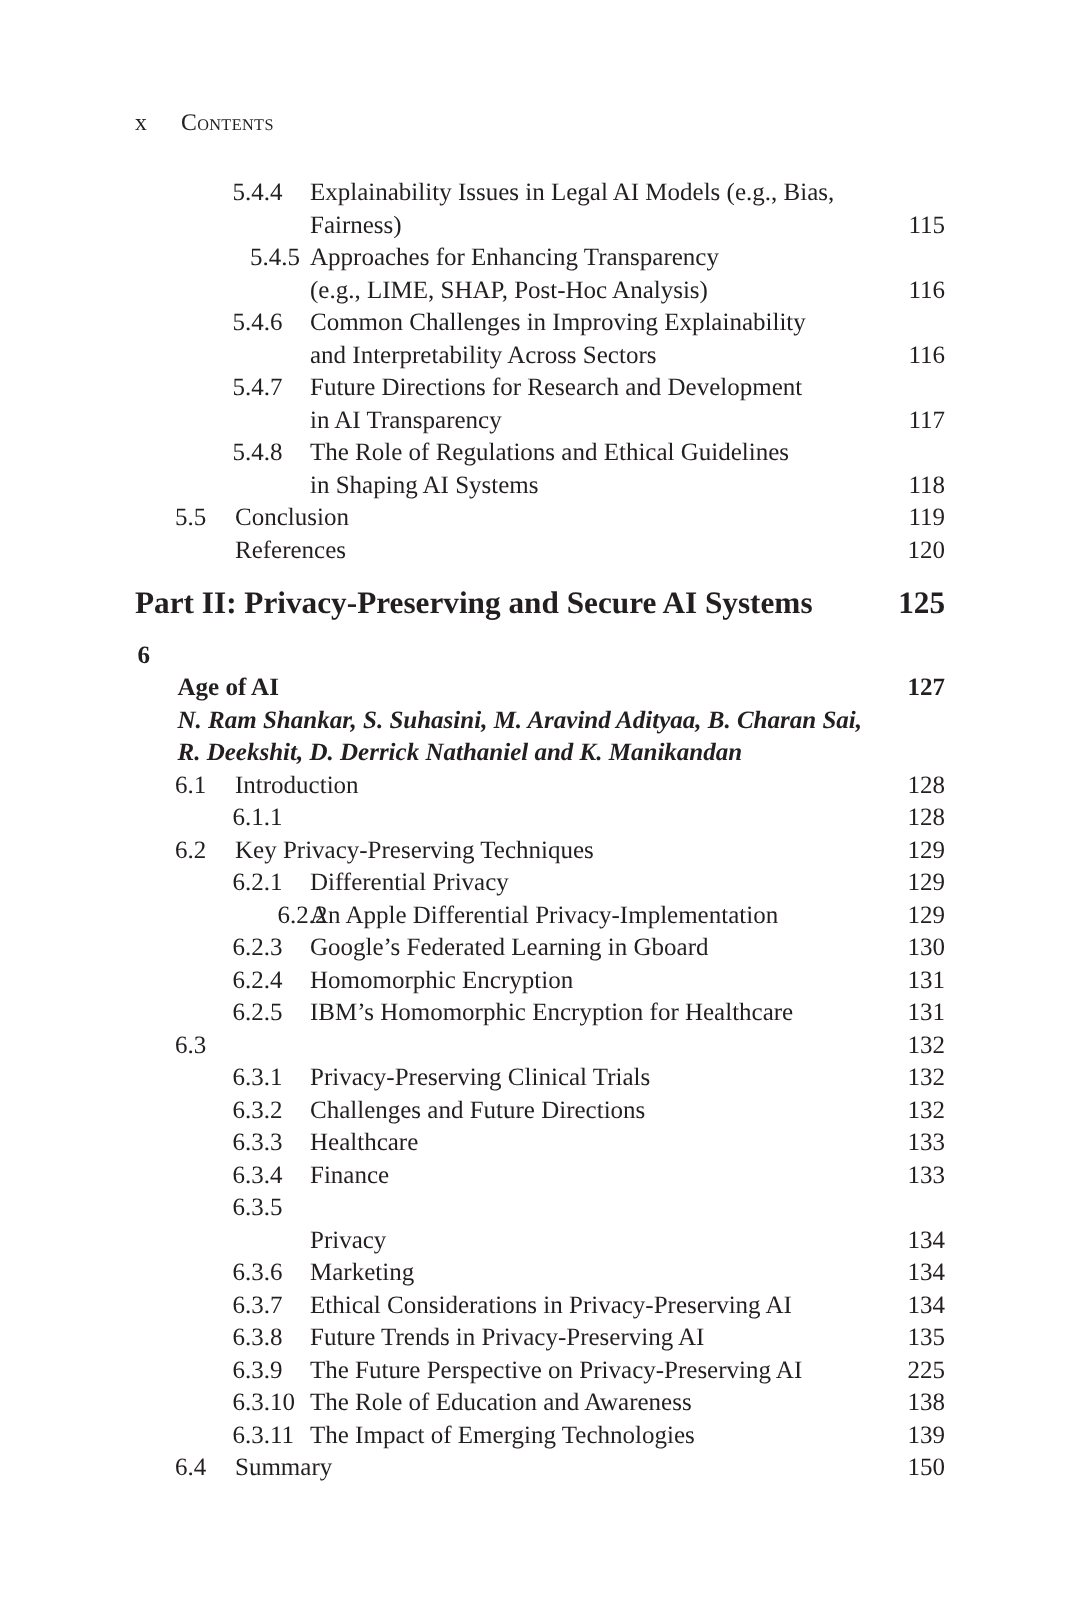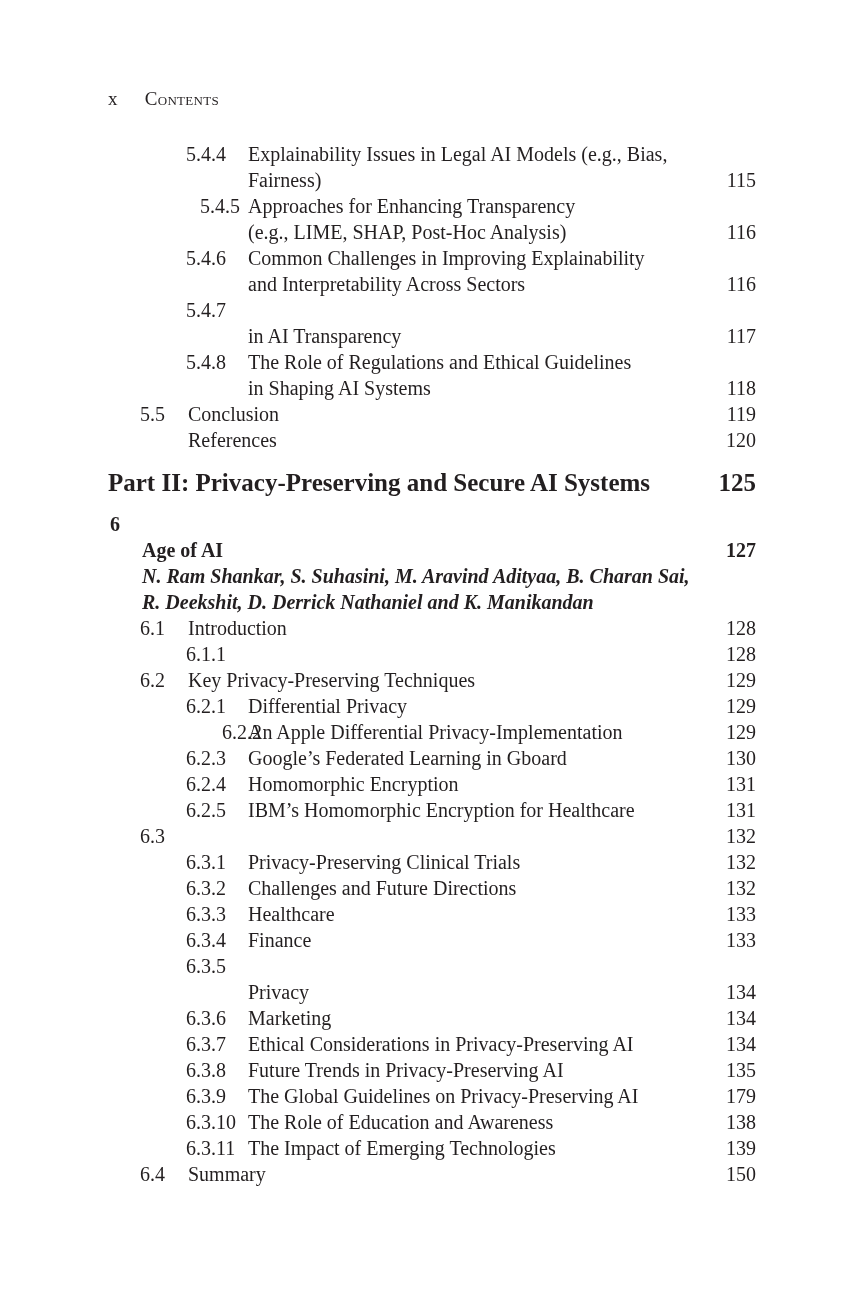--- a/index.html
+++ b/index.html
@@ -50,20 +50,21 @@
     <div class="line" style="top: 245px;">
       <span class="num" style="left: 186px;">5.4.6</span>
       <span class="txt" style="left: 248px;">Common Challenges in Improving Explainability</span>
     </div>
     <div class="line" style="top: 271px;">
       <span class="txt" style="left: 248px;">and Interpretability Across Sectors</span>
       <span class="page">116</span>
     </div>
     <div class="line" style="top: 297px;">
       <span class="num" style="left: 186px;">5.4.7</span>
+      <span class="txt" style="left: 248px;">Future Directions for Research and Development</span>
     </div>
     <div class="line" style="top: 323px;">
       <span class="txt" style="left: 248px;">in AI Transparency</span>
       <span class="page">117</span>
     </div>
     <div class="line" style="top: 349px;">
       <span class="num" style="left: 186px;">5.4.8</span>
       <span class="txt" style="left: 248px;">The Role of Regulations and Ethical Guidelines</span>
     </div>
     <div class="line" style="top: 375px;">
@@ -176,22 +177,22 @@
       <span class="txt" style="left: 248px;">Ethical Considerations in Privacy-Preserving AI</span>
       <span class="page">134</span>
     </div>
     <div class="line" style="top: 1057px;">
       <span class="num" style="left: 186px;">6.3.8</span>
       <span class="txt" style="left: 248px;">Future Trends in Privacy-Preserving AI</span>
       <span class="page">135</span>
     </div>
     <div class="line" style="top: 1083px;">
       <span class="num" style="left: 186px;">6.3.9</span>
-      <span class="txt" style="left: 248px;">The Global Guidelines on Privacy-Preserving AI</span>
-      <span class="page">179</span>
+      <span class="txt" style="left: 248px;">The Future Perspective on Privacy-Preserving AI</span>
+      <span class="page">225</span>
     </div>
     <div class="line" style="top: 1109px;">
       <span class="num" style="left: 186px;">6.3.10</span>
       <span class="txt" style="left: 248px;">The Role of Education and Awareness</span>
       <span class="page">138</span>
     </div>
     <div class="line" style="top: 1135px;">
       <span class="num" style="left: 186px;">6.3.11</span>
       <span class="txt" style="left: 248px;">The Impact of Emerging Technologies</span>
       <span class="page">139</span>

